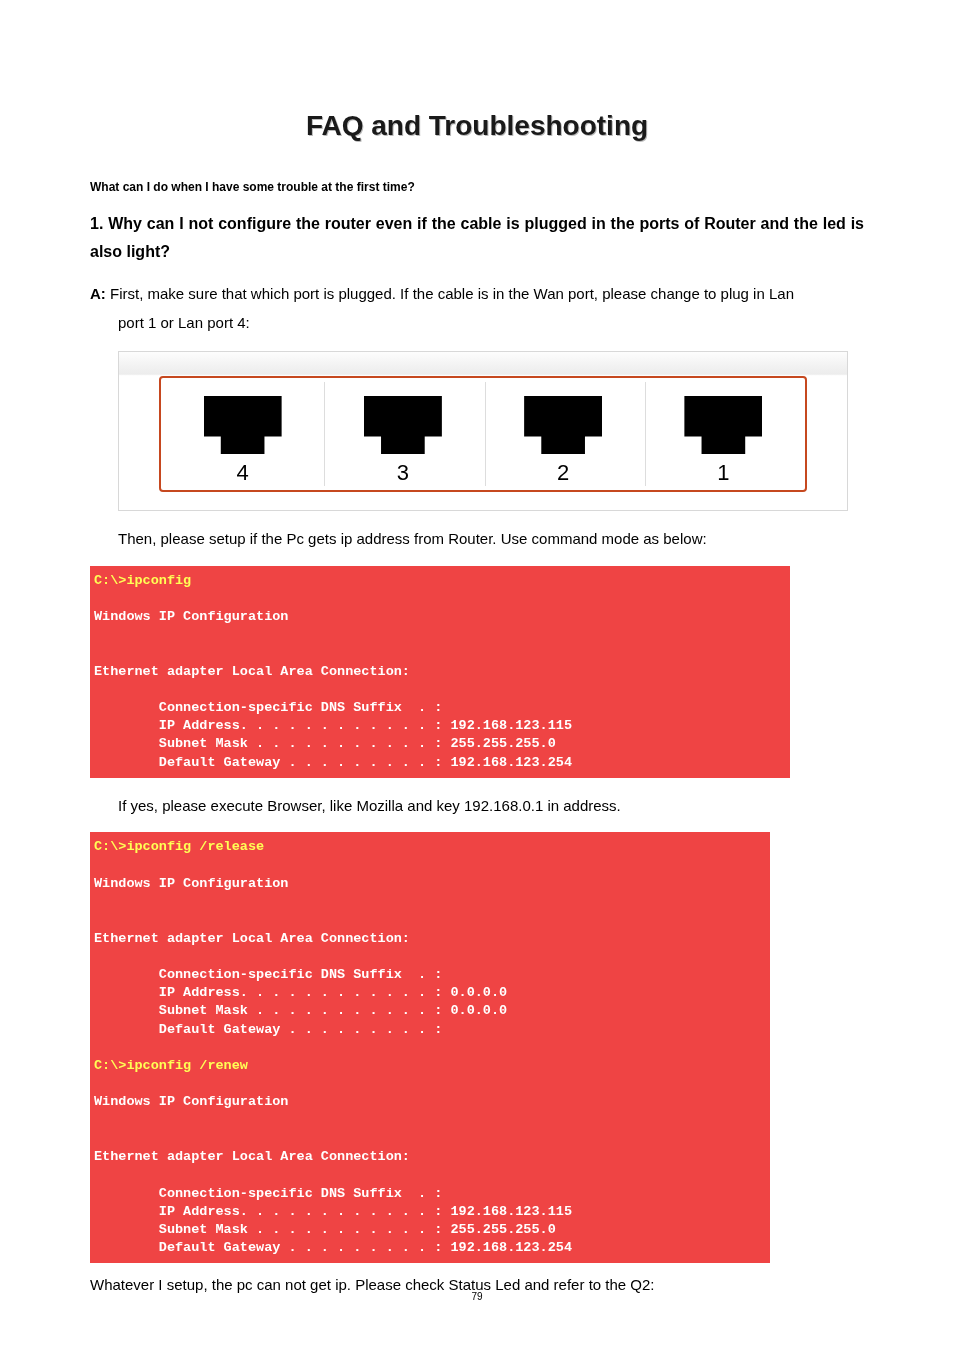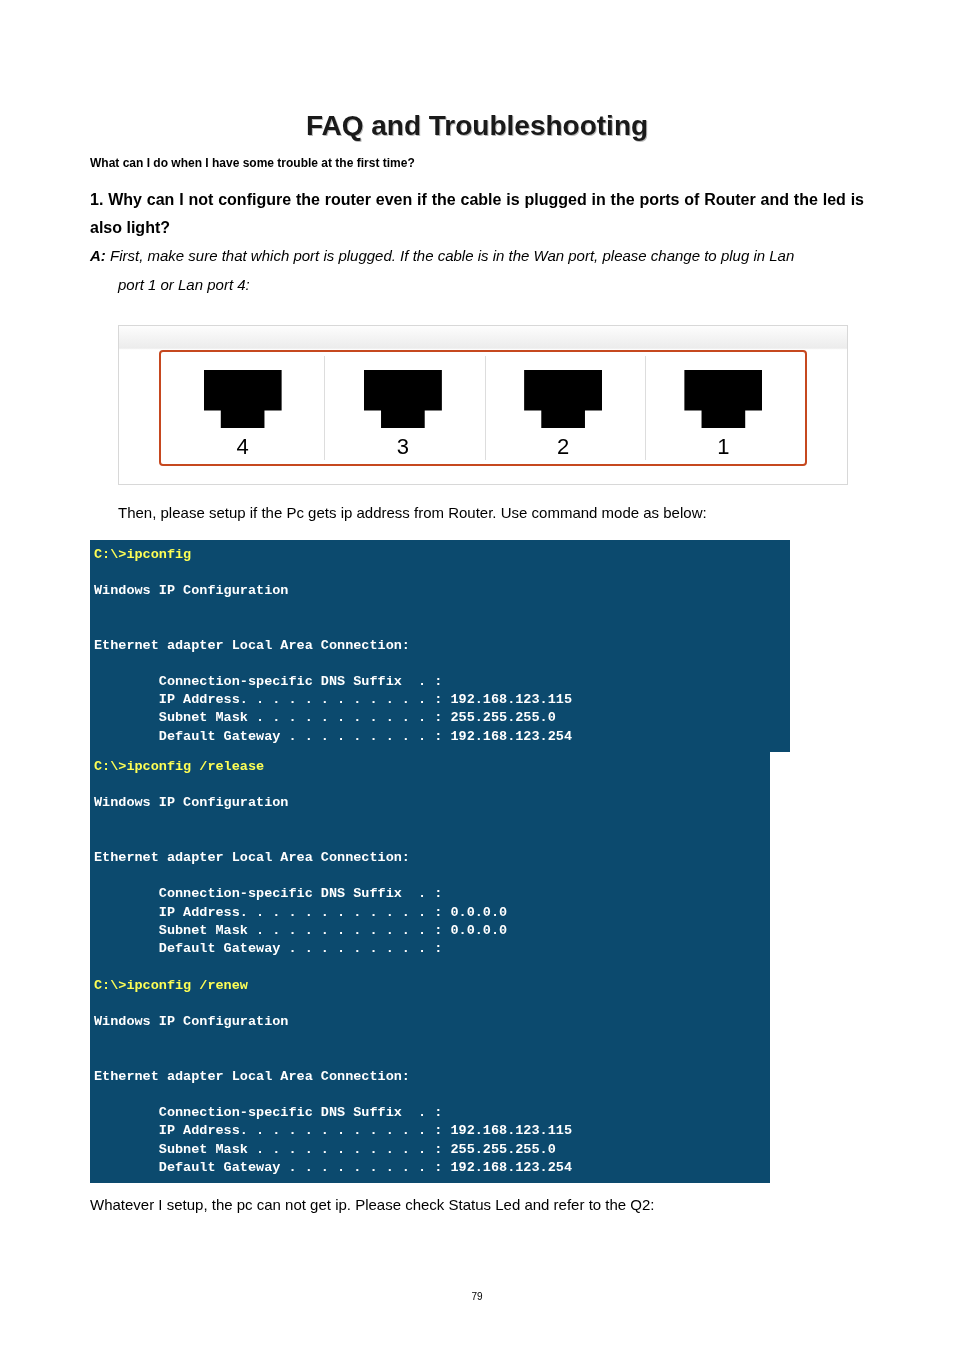--- a/index.html
+++ b/index.html
@@ -12,39 +12,39 @@
     font-family: Arial, Helvetica, sans-serif;
     color: #000;
     padding: 110px 90px 0 90px;
   }
   .title {
     text-align: center;
     font-size: 28px;
     font-weight: bold;
     color: #1a1a1a;
     text-shadow: 1px 1px 0 #bbb;
-    margin-bottom: 12px;
+    margin-bottom: 36px;
   }
   .subhead {
     font-size: 12px;
     font-weight: bold;
     margin-bottom: 14px;
     line-height: 1.5;
   }
   .q {
     font-size: 16px;
     font-weight: bold;
+    margin-bottom: 14px;
     line-height: 1.75;
     text-align: justify;
   }
   .ans {
     font-size: 15px;
     line-height: 1.9;
-    margin-bottom: 26px;
-    font-style: italic;
+    margin-bottom: 14px;
   }
   .ans .lbl { font-weight: bold; }
   .indented { padding-left: 28px; }
   .imgblock { margin: 14px 0 14px 28px; }
   .router {
     width: 730px;
     height: 160px;
     background: linear-gradient(#fdfdfd 0%, #f3f3f3 8%, #ececec 14%, #fff 15%);
     border: 1px solid #d8d8d8;
     position: relative;
@@ -88,21 +88,21 @@
     height: 26px;
     line-height: 26px;
   }
   .slotlabel.wan { font-weight: bold; letter-spacing: 1px; }
   .bodytext {
     font-size: 15px;
     line-height: 1.9;
     margin: 14px 0 12px 28px;
   }
   .term {
-    background: #0c4a6e;
+    background: #ef4444;
     color: #fff;
     font-family: "Courier New", monospace;
     font-size: 13.5px;
     font-weight: bold;
     line-height: 1.35;
     padding: 6px 4px;
     white-space: pre;
     margin: 0 0 0 0;
   }
   .term .y { color: #ffff55; }
@@ -171,20 +171,21 @@
 
 
 <span>Ethernet adapter Local Area Connection:</span>
 
 <span>        Connection-specific DNS Suffix  . :</span>
 <span>        IP Address. . . . . . . . . . . . : 192.168.123.115</span>
 <span>        Subnet Mask . . . . . . . . . . . : 255.255.255.0</span>
 <span>        Default Gateway . . . . . . . . . : 192.168.123.254</span>
 </div>
 
+  <div class="bodytext">If yes, please execute Browser, like Mozilla and key 192.168.0.1 in address.</div>
 
   <div class="term term2"><span class="y">C:\&gt;ipconfig /release</span>
 
 <span>Windows IP Configuration</span>
 
 
 <span>Ethernet adapter Local Area Connection:</span>
 
 <span>        Connection-specific DNS Suffix  . :</span>
 <span>        IP Address. . . . . . . . . . . . : 0.0.0.0</span>

